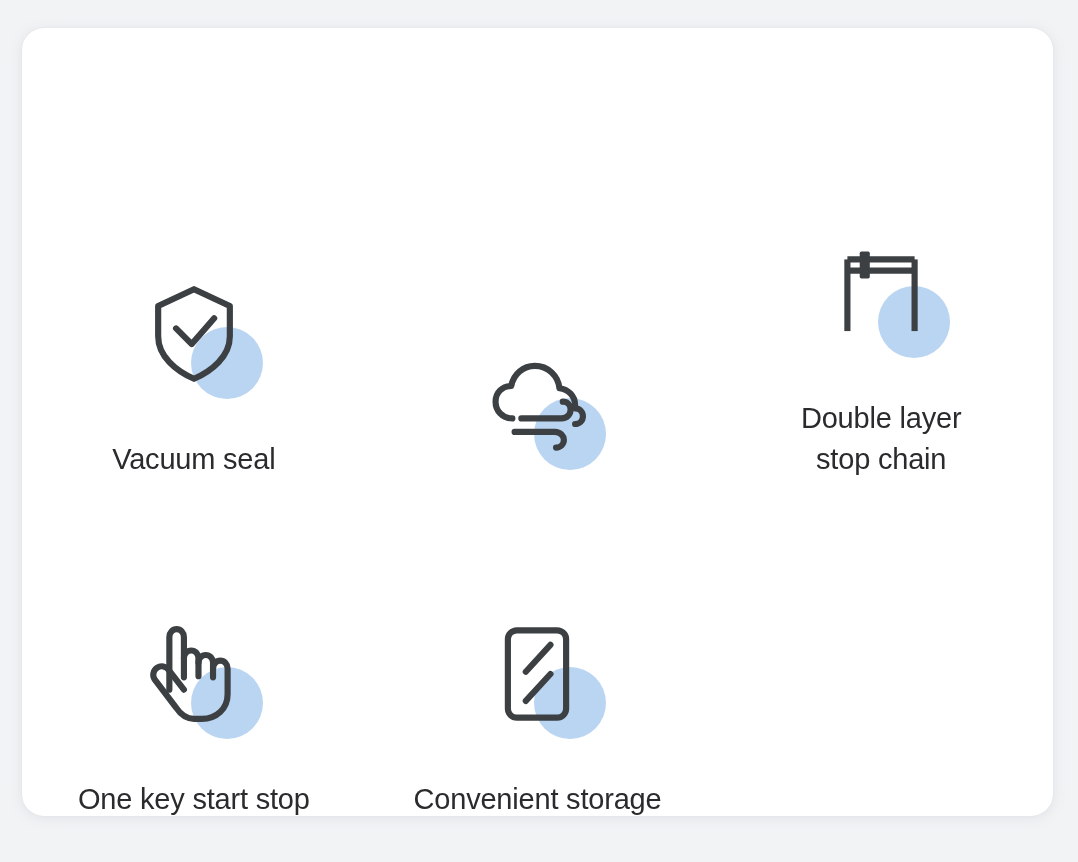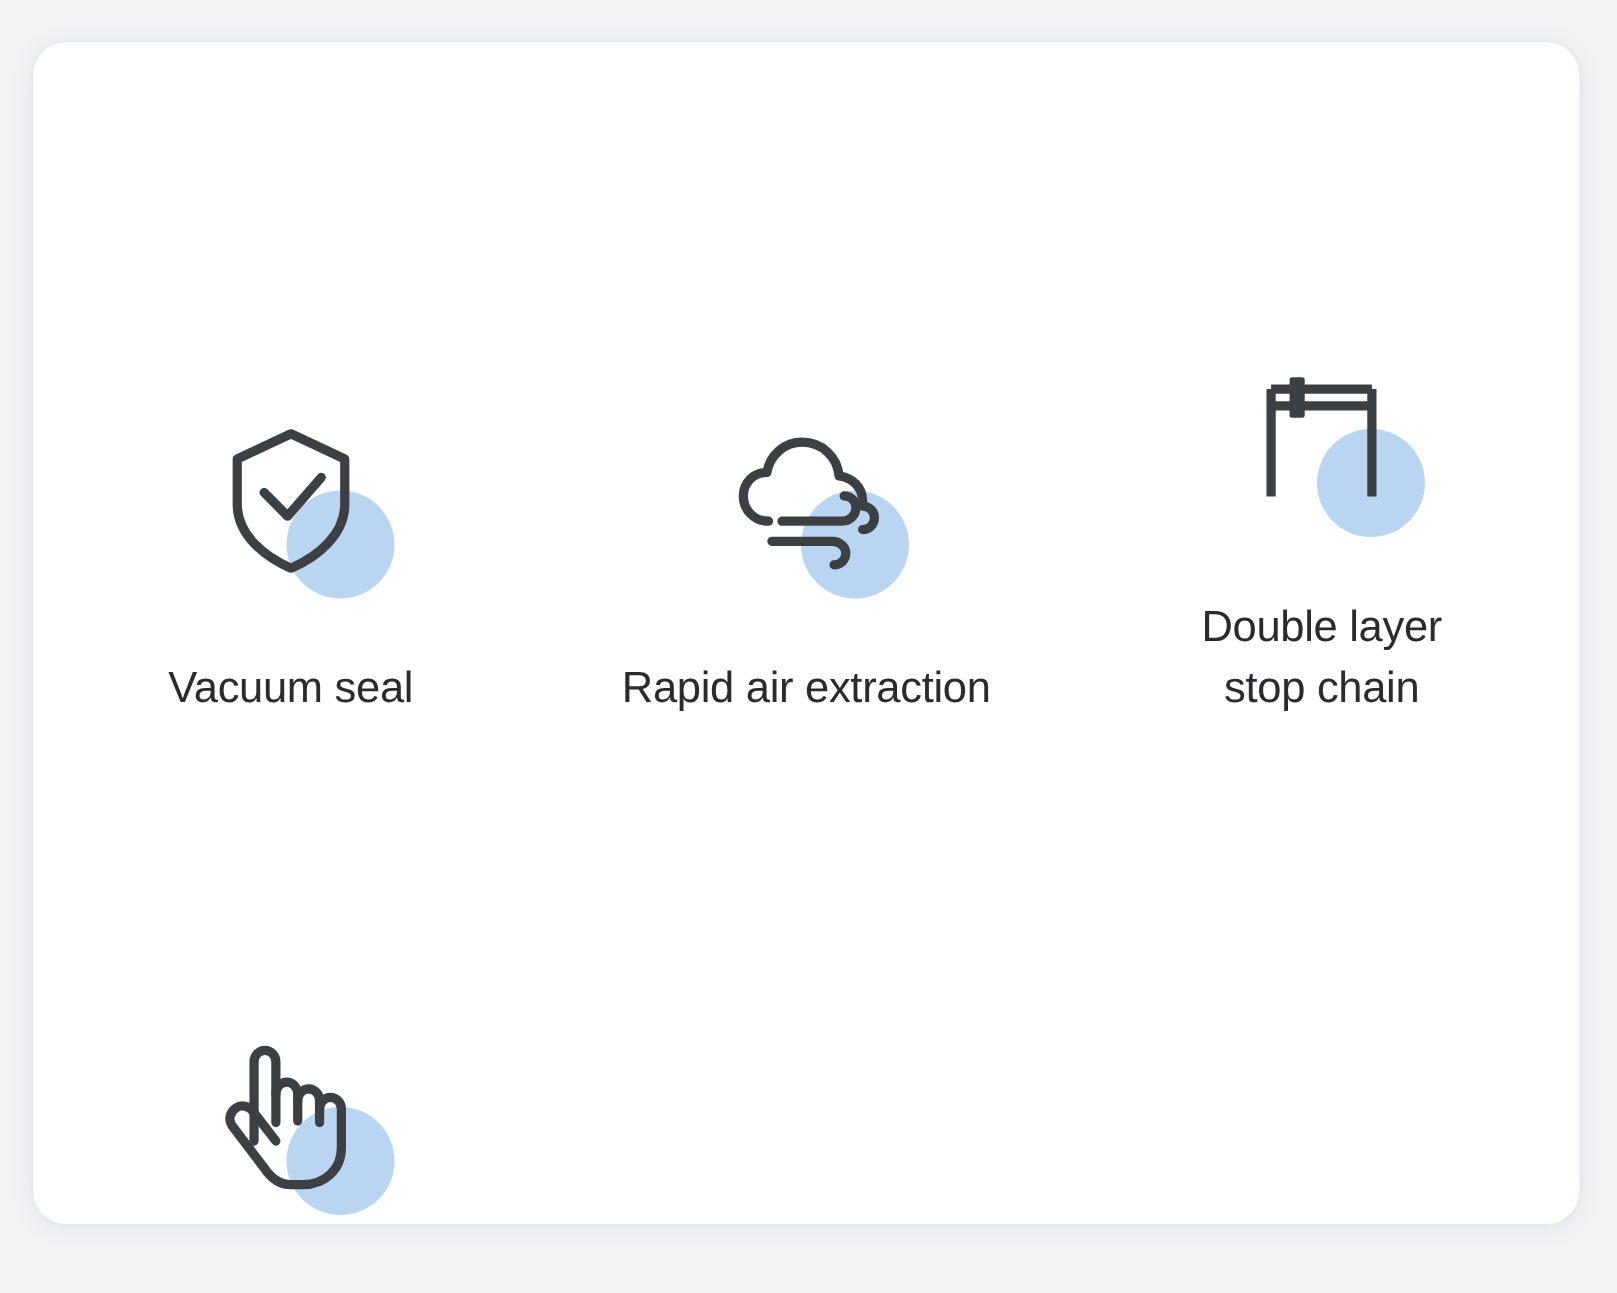--- a/index.html
+++ b/index.html
@@ -140,21 +140,20 @@
       <div class="feature-item">
         <div class="icon-wrap">
           <div class="accent-dot"></div>
           <svg class="icon-svg" viewBox="0 0 100 100">
             <path class="stroke" d="M28 62 C19 62 13 55 13 47 C13 39 19 33 27 33 C29 22 38 15 48 15 C60 15 69 24 70 35 C78 36 84 42 84 50"></path>
             <path class="stroke" d="M36 62 L72 62 C77 62 80 58 80 54 C80 50 77 47 73 47"></path>
             <path class="stroke" d="M30 74 L66 74 C71 74 74 78 74 81 C74 85 71 88 67 88"></path>
             <path class="stroke" d="M84 53 C88 53 91 56 91 60 C91 64 88 67 84 67"></path>
           </svg>
         </div>
-        <div class="feature-label">Rapid air extraction</div>
       </div>
 
       <div class="feature-item">
         <div class="icon-wrap">
           <div class="accent-dot"></div>
           <svg class="icon-svg" viewBox="0 0 100 100">
             <line class="stroke-sq" x1="20" y1="20" x2="80" y2="20"></line>
             <line class="stroke-sq" x1="20" y1="30" x2="80" y2="30"></line>
             <line class="stroke-sq" x1="20" y1="20" x2="20" y2="84"></line>
             <line class="stroke-sq" x1="80" y1="20" x2="80" y2="84"></line>
@@ -168,19 +167,31 @@
       <div class="feature-item">
         <div class="icon-wrap">
           <div class="accent-dot"></div>
           <svg class="icon-svg" viewBox="0 0 100 100">
             <path class="stroke" d="M41 53 L41 17 C41 13 38 10 34.5 10 C31 10 28 13 28 17 L28 64"></path>
             <path class="stroke" d="M41 36 C41 32 44 29 47.5 29 C51 29 54 32 54 36 L54 52"></path>
             <path class="stroke" d="M54 40 C54 36 57 33 60.5 33 C64 33 67 36 67 40 L67 53"></path>
             <path class="stroke" d="M67 45 C67 41 70 38 73.5 38 C77 38 80 41 80 45 L80 68 C80 81 70 90 57 90 L50 90 C43 90 38 86 34 80 L15 55 C12.5 51.5 13.5 47 17 44.5 C20.5 42 25 43 27.5 46.5 L41 64"></path>
           </svg>
         </div>
+        <div class="feature-label">One key start stop</div>
       </div>
 
 
+      <div class="feature-item">
+        <div class="icon-wrap">
+          <div class="accent-dot"></div>
+          <svg class="icon-svg" viewBox="0 0 100 100">
+            <rect class="stroke" x="24" y="11" width="52" height="78" rx="8"></rect>
+            <line class="stroke" x1="40" y1="48" x2="62" y2="24"></line>
+            <line class="stroke" x1="40" y1="74" x2="62" y2="50"></line>
+          </svg>
+        </div>
+        <div class="feature-label">Convenient storage</div>
+      </div>
 
     </div>
   </div>
 </div>
 
 </body></html>

